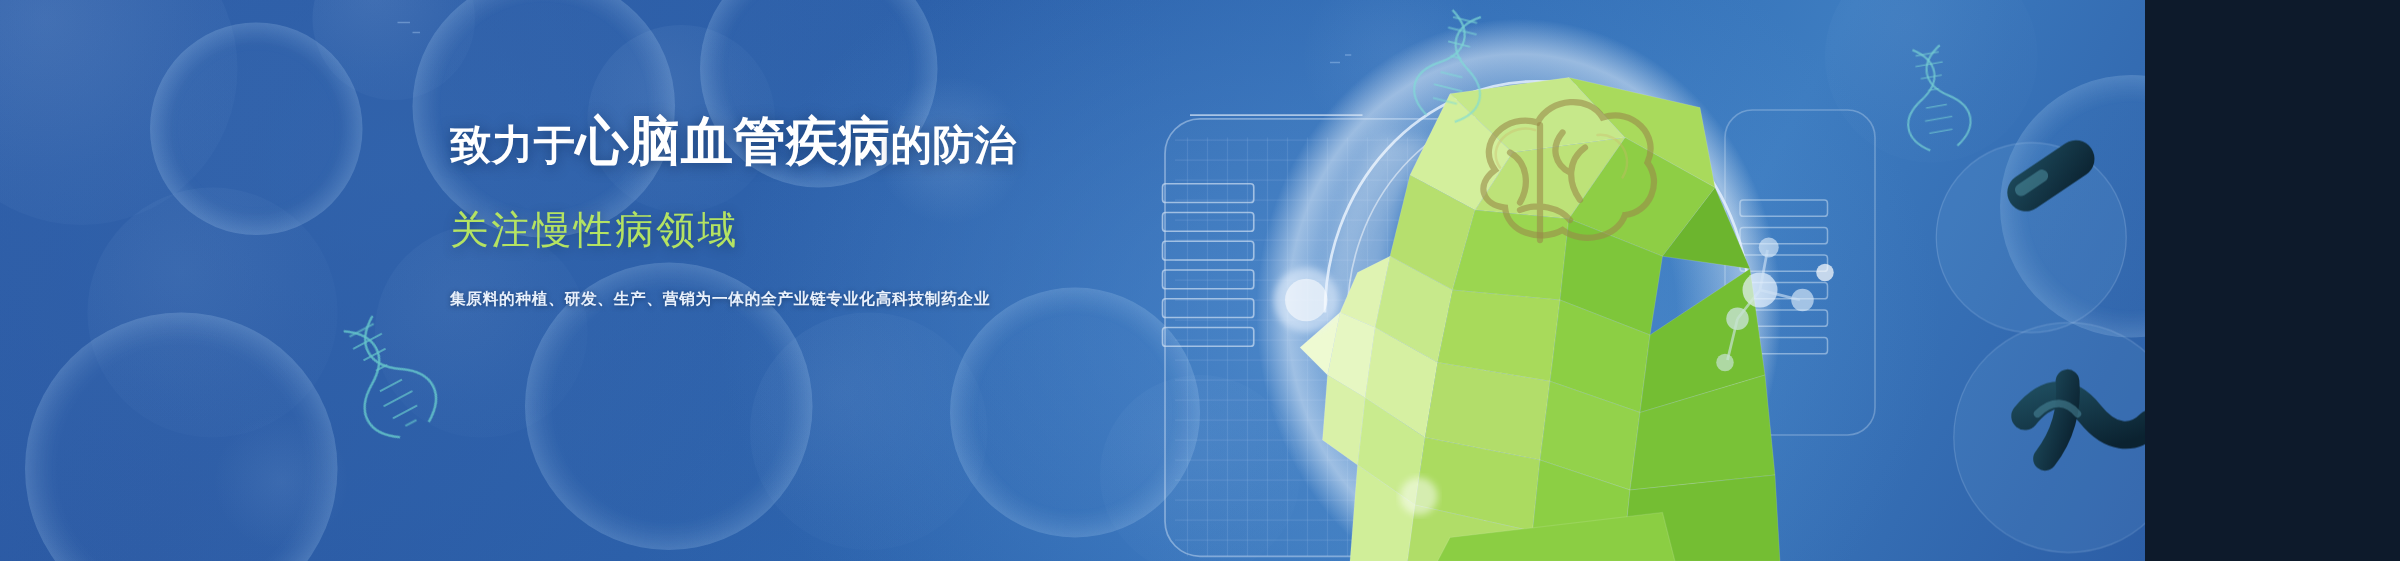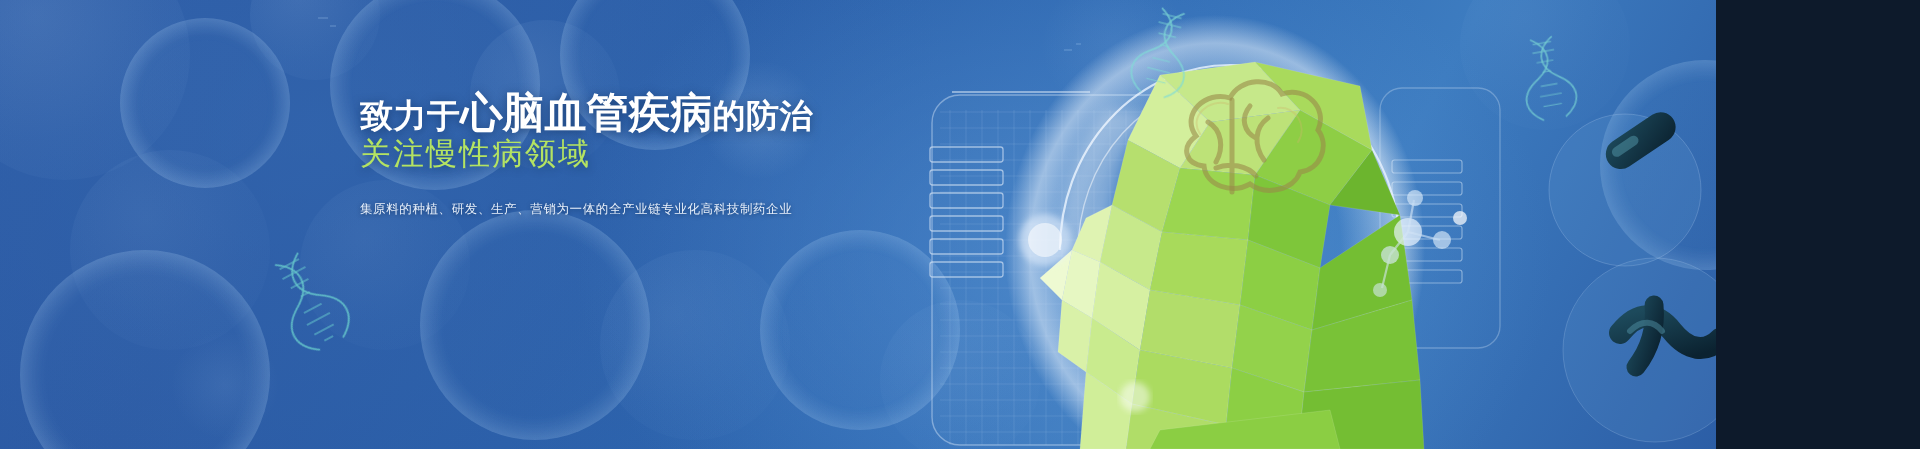--- a/index.html
+++ b/index.html
@@ -20,27 +20,27 @@
   .bk-soft{background:radial-gradient(circle,rgba(190,220,250,.17),rgba(160,200,240,0) 70%);}
   
   #textblock{position:absolute;left:360px;top:92px;width:430px;}
   .h1{
     color:#ffffff;white-space:nowrap;line-height:1;
     font-size:33px;font-weight:700;letter-spacing:.5px;
     text-shadow:0 2px 10px rgba(10,35,75,.55);
   }
   .h1 .big{font-size:42px;font-weight:700;letter-spacing:0;}
   .h2{
-    margin-top:4px;color:#b4e362;white-space:nowrap;
+    margin-top:34px;color:#b4e362;white-space:nowrap;
     font-size:31px;font-weight:400;letter-spacing:2px;line-height:1;
     text-shadow:0 2px 9px rgba(10,40,70,.45);
   }
   .sub{
     margin-top:34px;color:#e8f0fb;white-space:nowrap;
-    font-size:12.5px;font-weight:400;letter-spacing:.6px;line-height:1;
+    font-size:12.5px;font-weight:700;letter-spacing:.6px;line-height:1;
     text-shadow:0 1px 4px rgba(10,35,70,.6);
   }
   
   #art{position:absolute;left:0;top:0;width:1920px;height:449px;}
 </style>
 </head>
 <body>
 
 <div id="banner">
 

